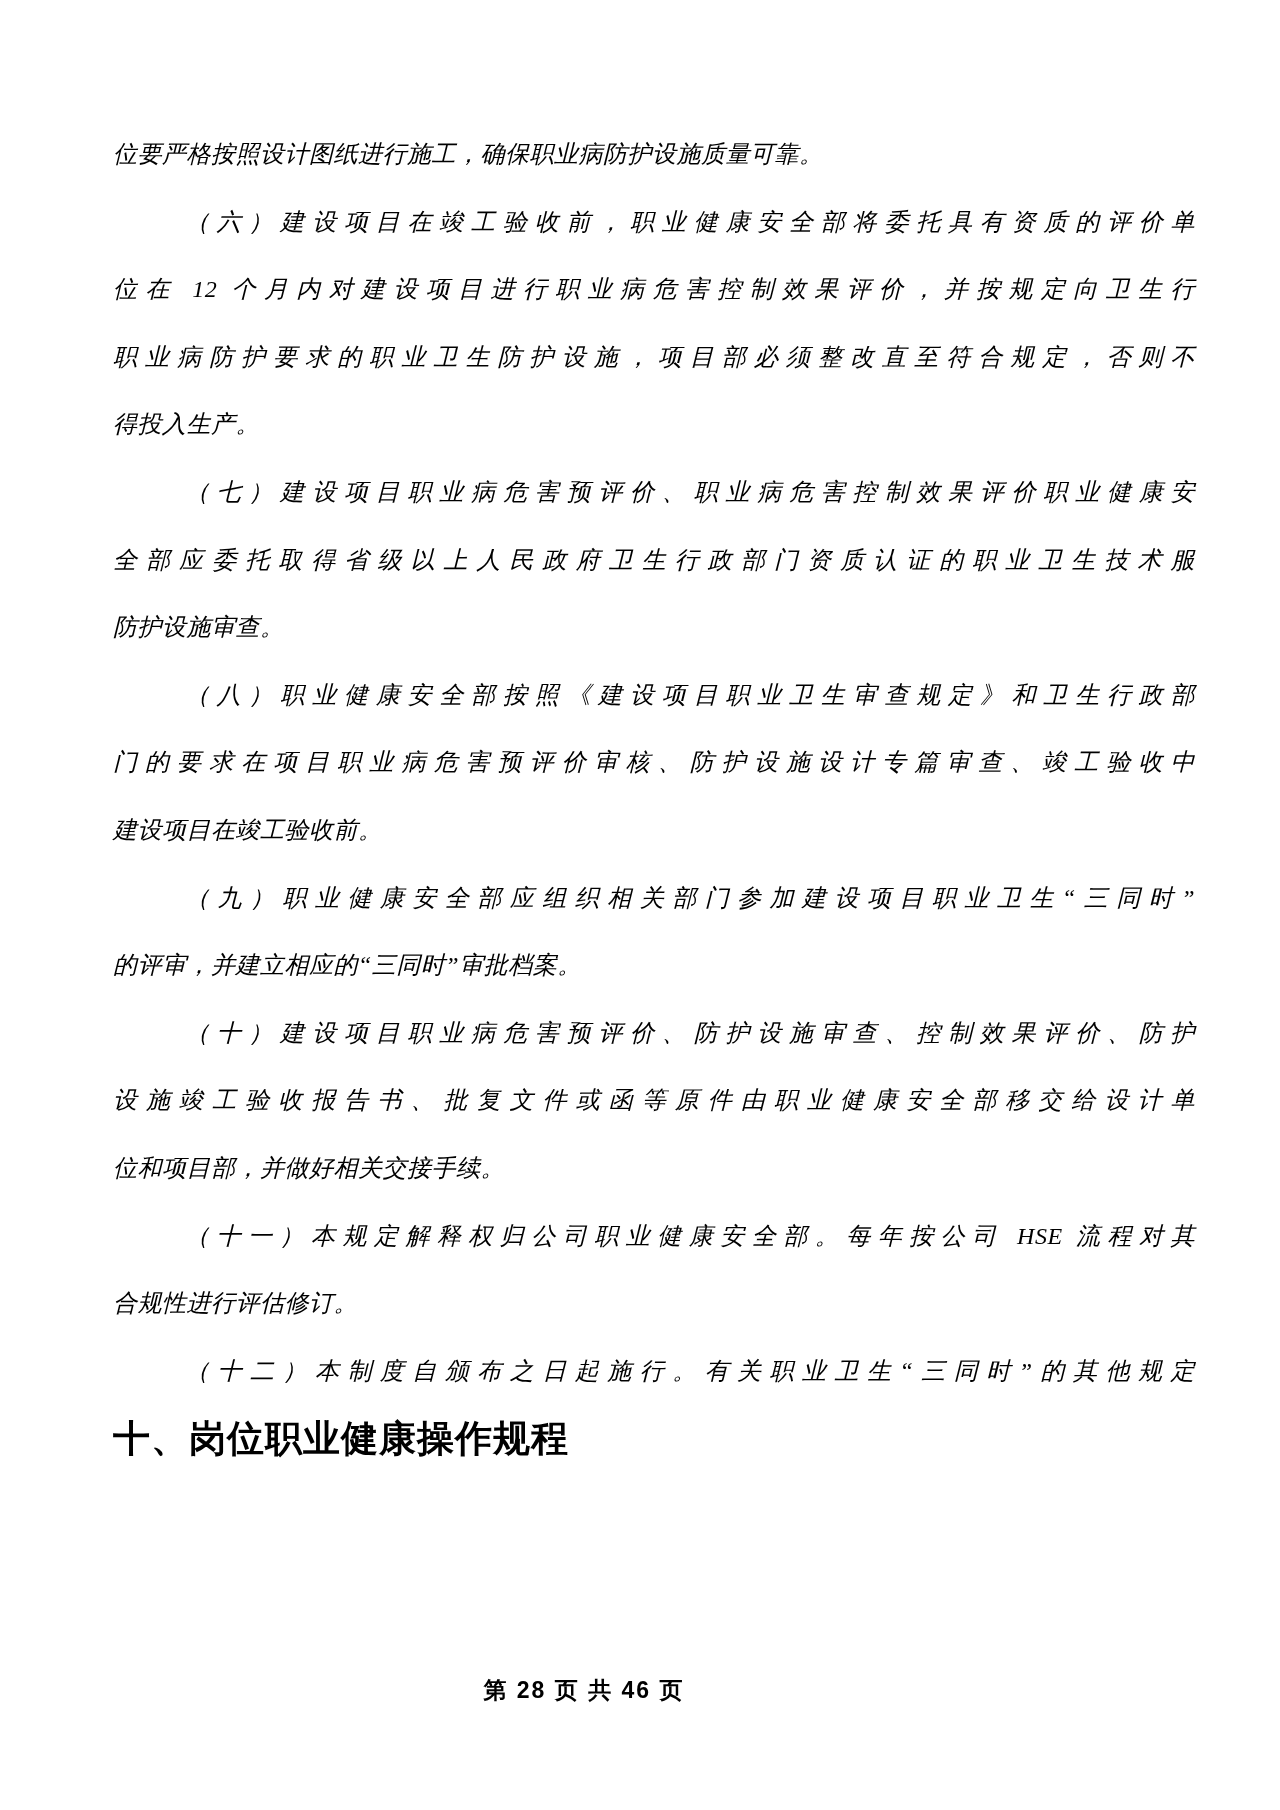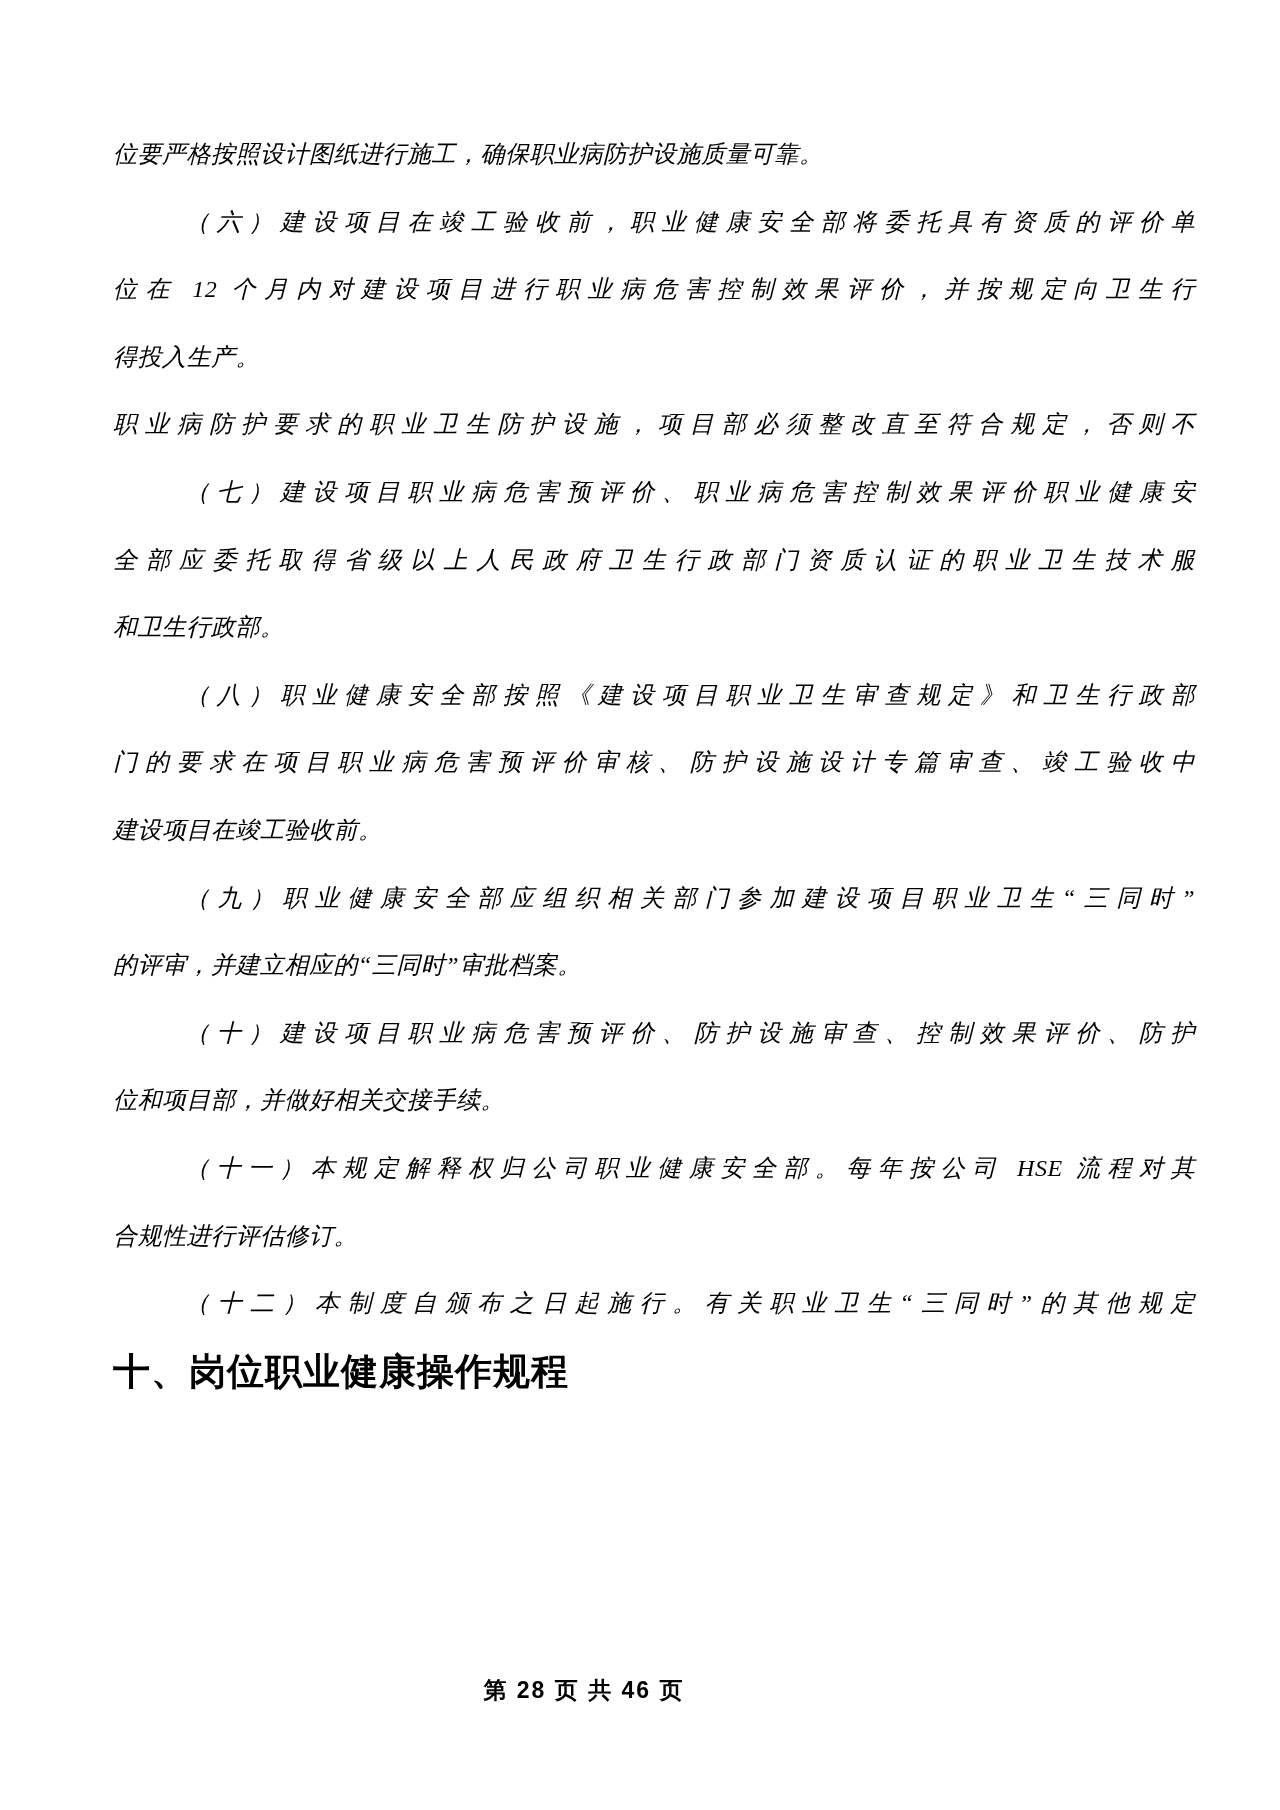--- a/index.html
+++ b/index.html
@@ -41,31 +41,32 @@
   }
 </style>
 </head>
 <body>
 
 <div class="page">
   <div class="content">
     <div class="line end">位要严格按照设计图纸进行施工，确保职业病防护设施质量可靠。</div>
     <div class="line indent">（六）建设项目在竣工验收前，职业健康安全部将委托具有资质的评价单</div>
     <div class="line">位在 12 个月内对建设项目进行职业病危害控制效果评价，并按规定向卫生行</div>
+    <div class="line">职业病防护要求的职业卫生防护设施，项目部必须整改直至符合规定，否则不</div>
     <div class="line end">得投入生产。</div>
-    <div class="line">职业病防护要求的职业卫生防护设施，项目部必须整改直至符合规定，否则不</div>
     <div class="line indent">（七）建设项目职业病危害预评价、职业病危害控制效果评价职业健康安</div>
     <div class="line">全部应委托取得省级以上人民政府卫生行政部门资质认证的职业卫生技术服</div>
-    <div class="line end">和卫生行政部。</div>
+    <div class="line end">防护设施审查。</div>
     <div class="line indent">（八）职业健康安全部按照《建设项目职业卫生审查规定》和卫生行政部</div>
     <div class="line">门的要求在项目职业病危害预评价审核、防护设施设计专篇审查、竣工验收中</div>
     <div class="line end">建设项目在竣工验收前。</div>
     <div class="line indent">（九）职业健康安全部应组织相关部门参加建设项目职业卫生“三同时”</div>
     <div class="line end">的评审，并建立相应的“三同时”审批档案。</div>
     <div class="line indent">（十）建设项目职业病危害预评价、防护设施审查、控制效果评价、防护</div>
+    <div class="line">设施竣工验收报告书、批复文件或函等原件由职业健康安全部移交给设计单</div>
     <div class="line end">位和项目部，并做好相关交接手续。</div>
     <div class="line indent">（十一）本规定解释权归公司职业健康安全部。每年按公司 HSE 流程对其</div>
     <div class="line end">合规性进行评估修订。</div>
     <div class="line indent">（十二）本制度自颁布之日起施行。有关职业卫生“三同时”的其他规定</div>
     <div class="heading">十、岗位职业健康操作规程</div>
   </div>
   <div class="footer">第 28 页 共 46 页</div>
 </div>
 
 </body></html>

